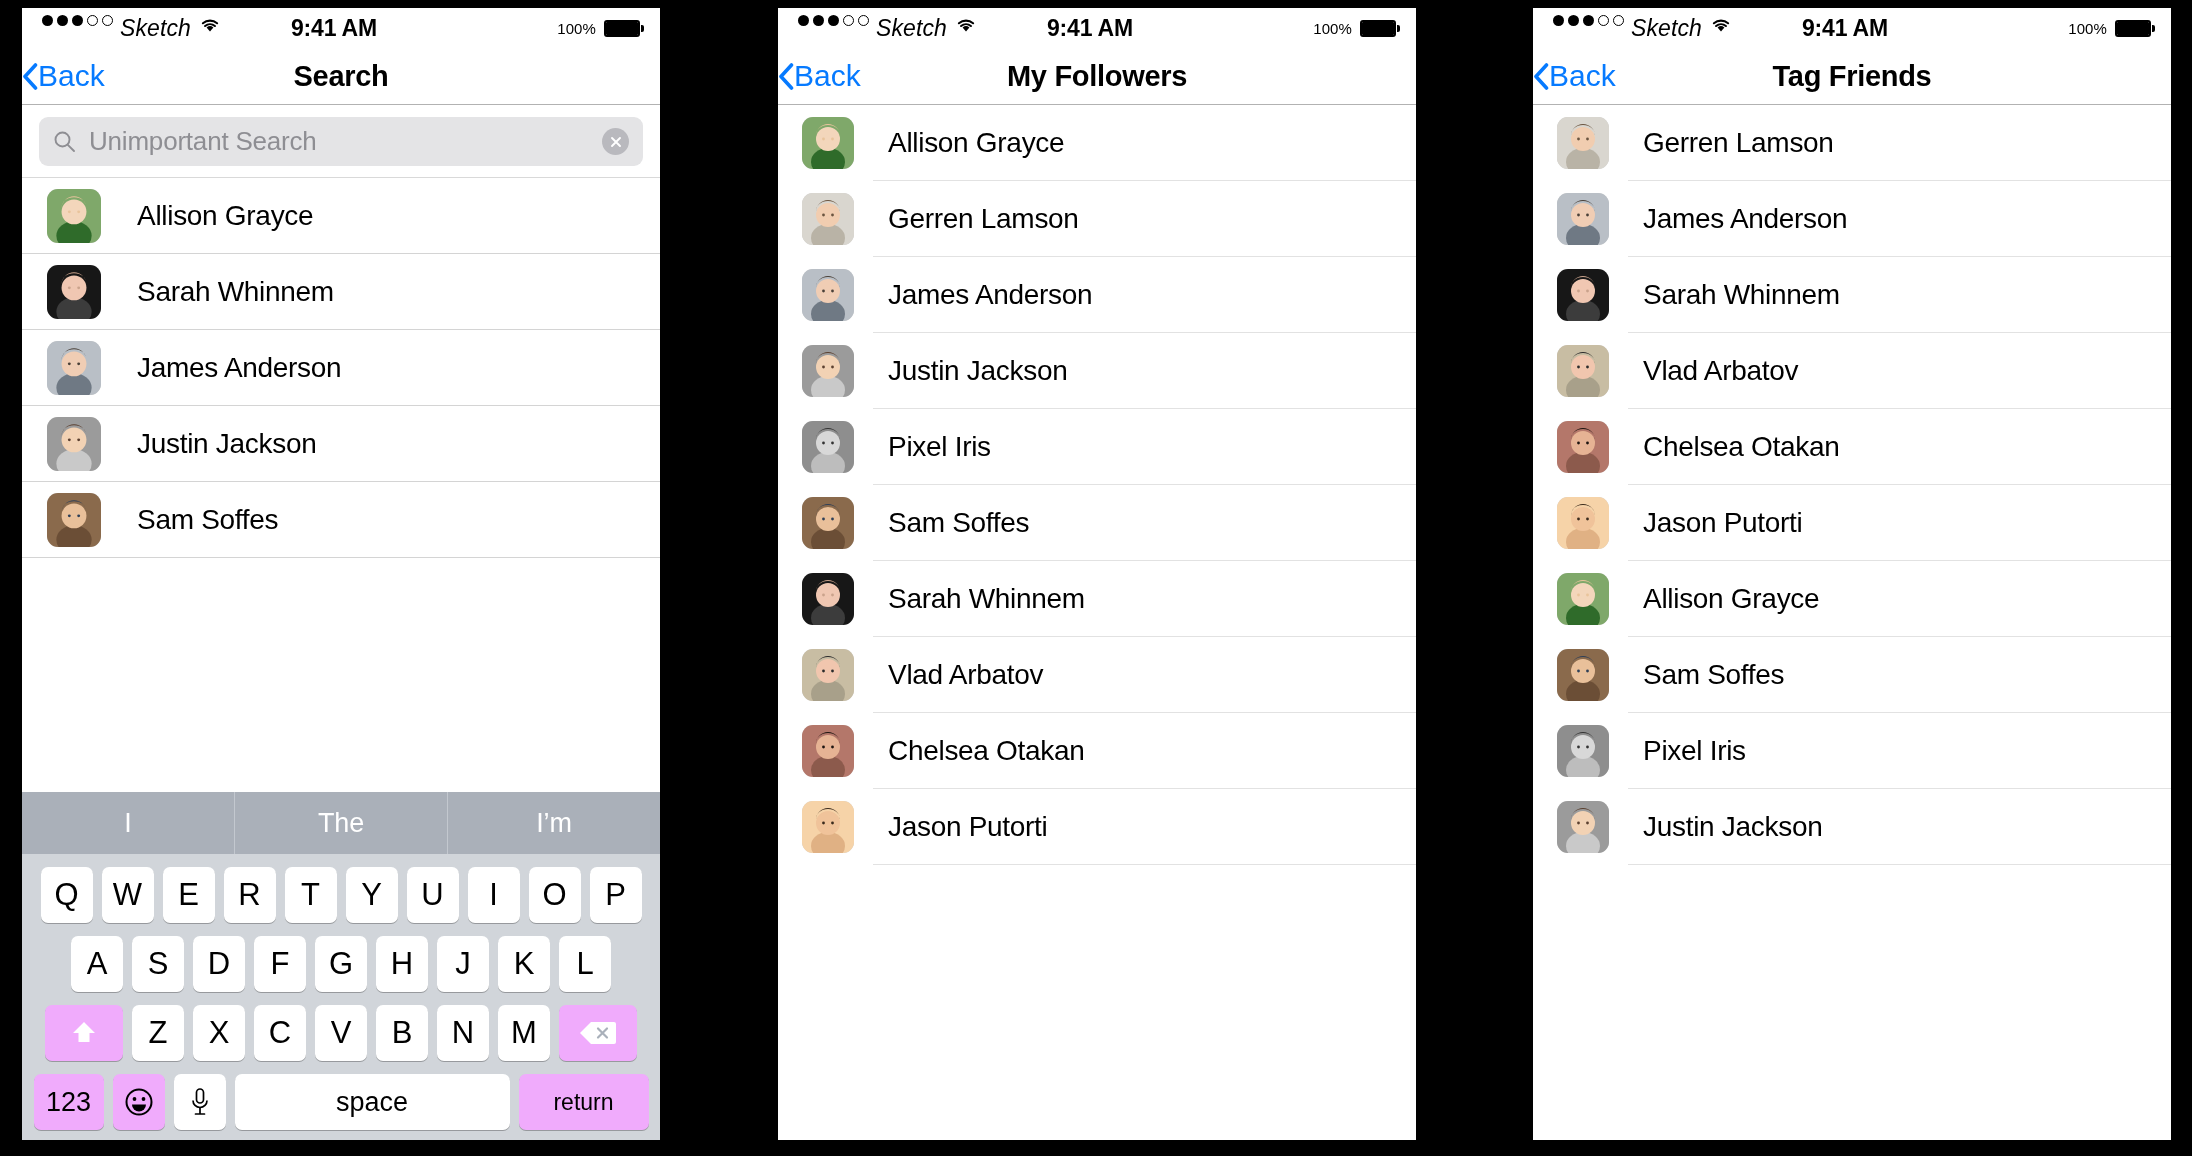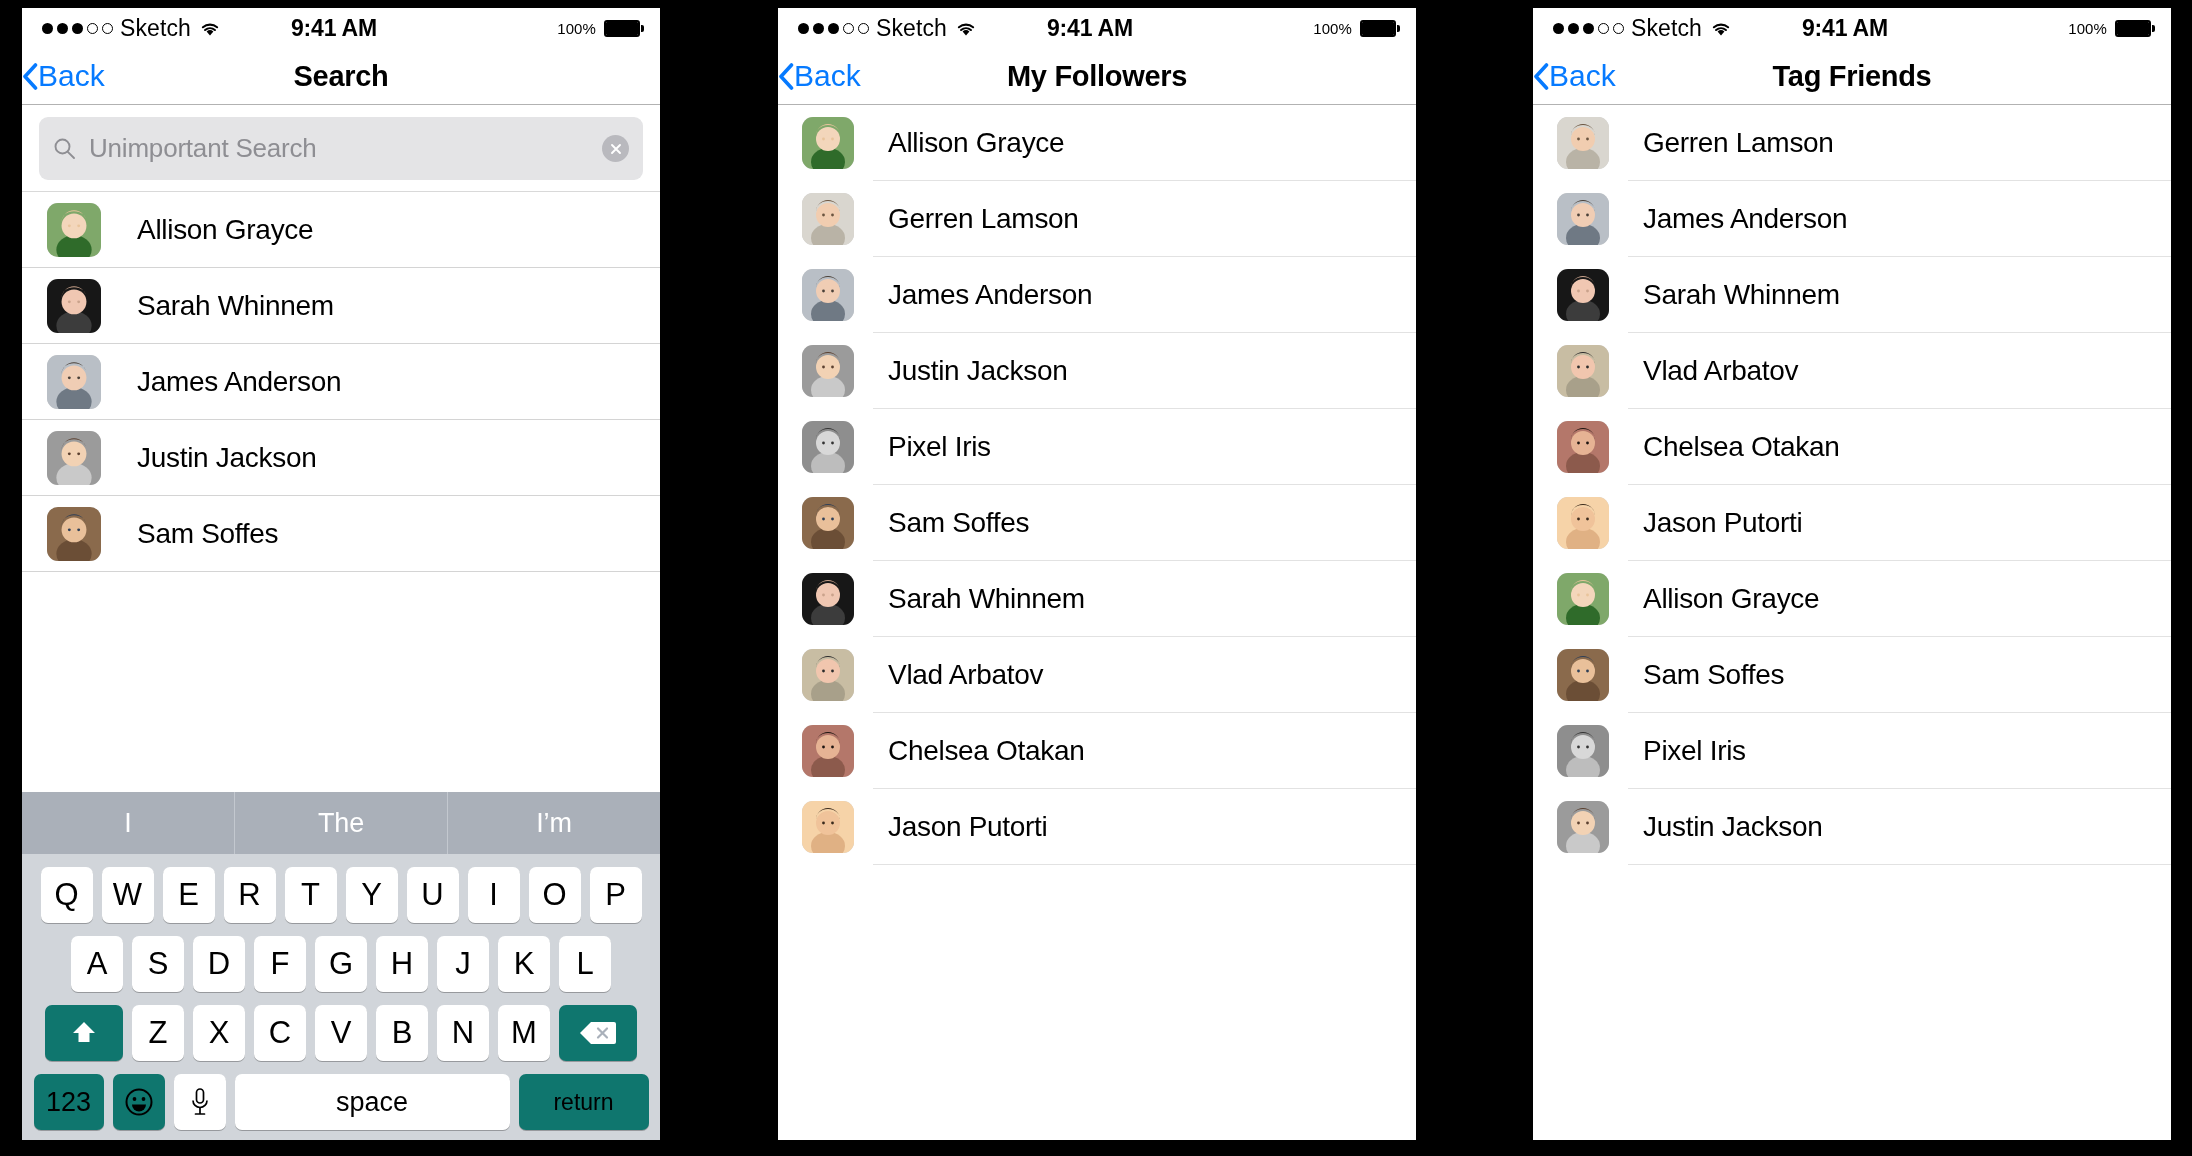--- a/index.html
+++ b/index.html
@@ -22,21 +22,21 @@
 
   
   .statusbar {
     height: 40px;
     display: flex; align-items: center;
     padding: 0 20px;
     font-size: 23px; color: #000;
     position: relative;
     letter-spacing: 0.1px;
   }
-  .sb-left { display:flex; align-items:center; gap:7px; }
+  .sb-left { display:flex; align-items:flex-start; gap:7px;font-style:italic; }
   .dots { display:flex; align-items:center; gap:4px; }
   .dot { width: 11px; height: 11px; border-radius: 50%; background:#000; }
   .dot.hollow { background: transparent; border: 1.7px solid #000; width:11px; height:11px; }
   .carrier { font-size: 23px; }
   .wifi { width: 24px; height: 18px; display:block; }
   .sb-center {
     position: absolute; left: 0; right: 14px; text-align: center;
     font-size: 23px; font-weight: 700; letter-spacing: -0.2px;
     pointer-events: none;
   }
@@ -72,21 +72,21 @@
     pointer-events:none;
   }
 
   
   .searchbar-wrap {
     padding: 12px 17px 11px 17px;
     border-bottom: 1px solid #d9d9d9;
     background:#fff;
   }
   .searchfield {
-    height: 63px; background:#e4e4e6; border-radius: 9px;
+    height: 49px; background:#e4e4e6; border-radius: 9px;
     display:flex; align-items:center; padding: 0 14px; position:relative;
   }
   .mag { width: 23px; height: 23px; flex: none; }
   .search-placeholder {
     margin-left: 13px; font-size: 26px; color:#8e8e93; letter-spacing:-0.2px;
   }
   .clear-btn {
     margin-left:auto; width: 27px; height:27px; border-radius:50%;
     background:#b9b9be; display:flex; align-items:center; justify-content:center;
     cursor:pointer;
@@ -146,21 +146,21 @@
   .kbrow { display:flex; justify-content:center; align-items:center; margin-bottom: 13px; }
   .kbrow:last-child { margin-bottom: 0; }
   .key {
     background:#fff; border-radius: 7px;
     height: 56px; min-width: 52px;
     display:flex; align-items:center; justify-content:center;
     font-size: 31px; color:#000; margin: 0 4.5px;
     box-shadow: 0 1px 0 rgba(0,0,0,0.28);
     cursor:pointer;
   }
-  .key.dark { background:#0f766e; }
+  .key.dark { background:#f0abfc; }
   .key.wide { min-width: 78px; }
   .key.space { flex: 1; max-width: 320px; font-size: 27px; }
   .key.return { min-width: 130px; font-size: 23px; }
   .key.num { min-width: 70px; font-size: 27px; }
   .key svg { display:block; }
   .row2 { padding: 0 24px; }
 </style>
 </head>
 <body>
 

